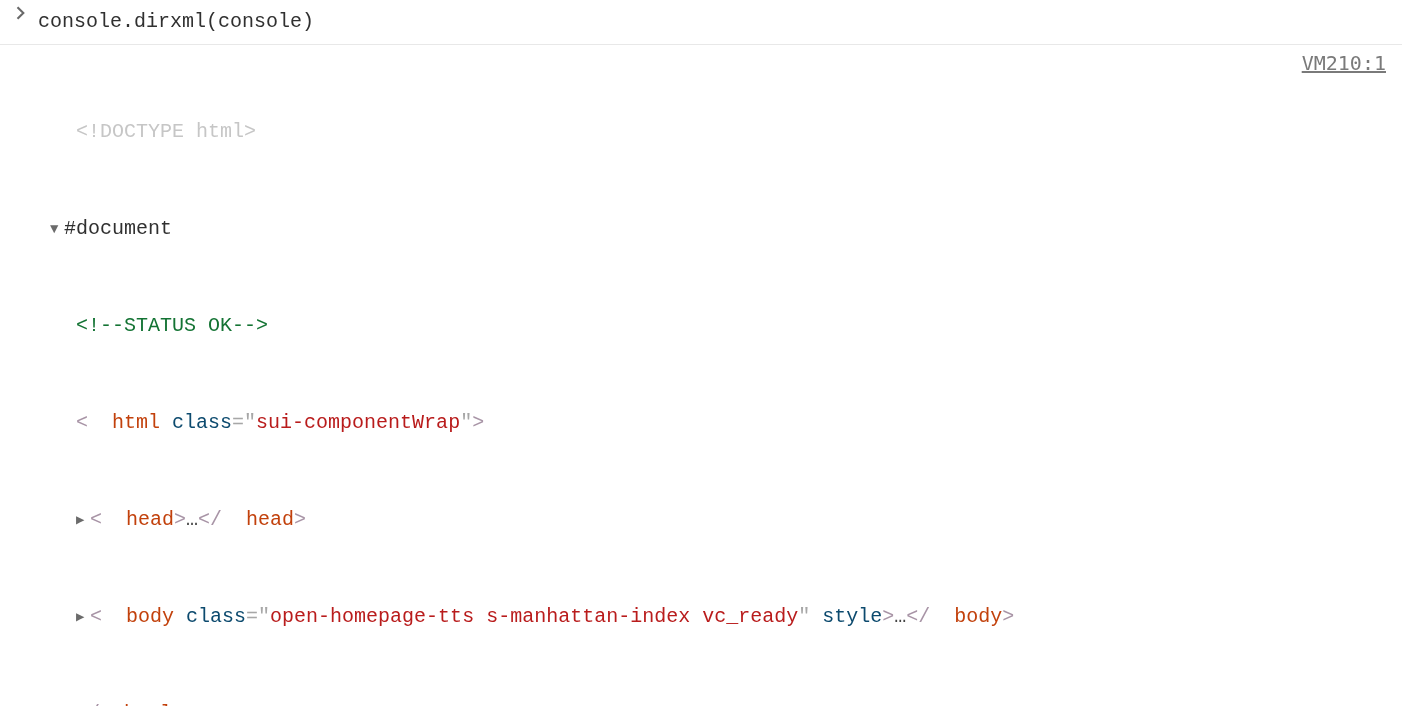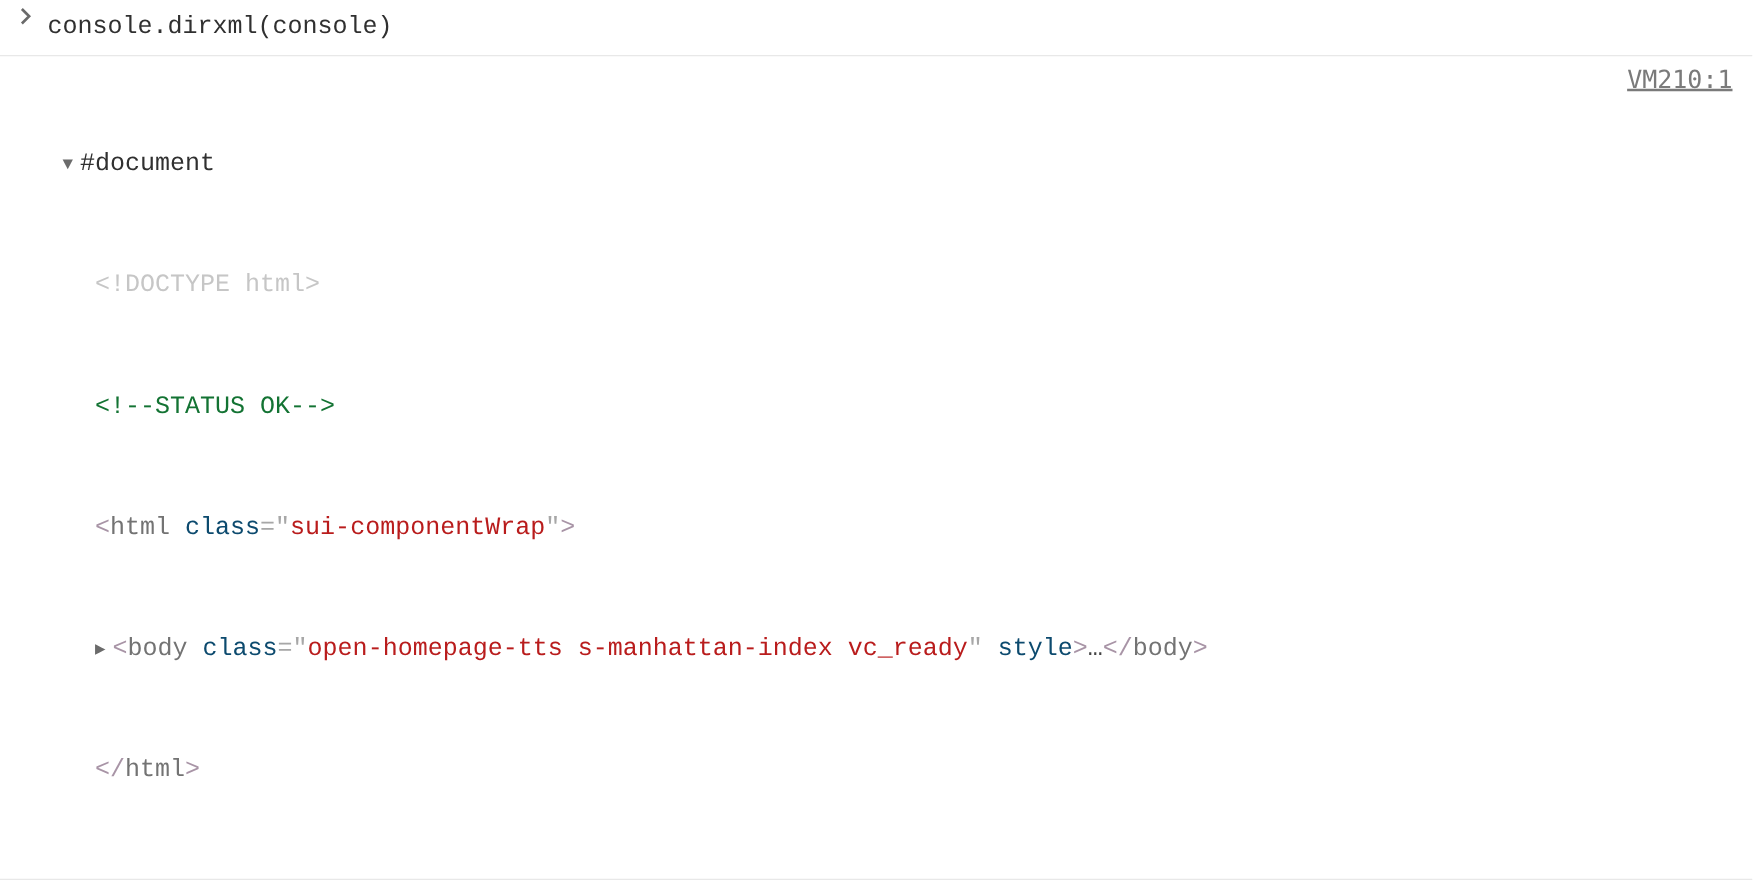--- a/index.html
+++ b/index.html
@@ -48,21 +48,21 @@
     display: inline-block;
     width: 14px;
     color: #6b6b6b;
     font-size: 14px;
     vertical-align: 1px;
   }
   .doc-label { color: #303030; font-weight: 500; }
   .doctype { color: #c6c6c6; }
   .comment { color: #137333; }
   .tag-bracket { color: #a894a6; }
-  .tag-name { color: #737373; }
+  .tag-name { color: #c2410c; margin-left: 24px; }
   .attr-name { color: #0c4a6e; }
   .attr-eq { color: #a7a7a7; }
   .attr-val { color: #b91c1c; }
   .ellipsis { color: #444; }
   .chevron-svg { width: 12px; height: 14px; }
 </style>
 </head>
 <body>
 
 <div class="row">
@@ -70,21 +70,22 @@
     <svg class="chevron-svg" viewBox="0 0 8 12">
         <path d="M1 1 L6 6 L1 11" stroke="#6a6a6a" stroke-width="1.8" fill="none"></path>
       </svg>
   </div>
   <div class="content">console.dirxml(console)</div>
 </div>
 
 <div class="row">
   <div class="gutter"></div>
   <div class="content tree">
+    <span class="tree-line ind-1 doctype">&lt;!DOCTYPE html&gt;</span>
     <span class="tree-line"><span class="caret">▼</span><span class="doc-label">#document</span></span>
-    <span class="tree-line ind-1 doctype">&lt;!DOCTYPE html&gt;</span>
     <span class="tree-line ind-1 comment">&lt;!--STATUS OK--&gt;</span>
     <span class="tree-line ind-1"><span class="tag-bracket">&lt;</span><span class="tag-name">html</span> <span class="attr-name">class</span><span class="attr-eq">=</span><span class="attr-eq">"</span><span class="attr-val">sui-componentWrap</span><span class="attr-eq">"</span><span class="tag-bracket">&gt;</span></span>
+    <span class="tree-line ind-1"><span class="caret">▶</span><span class="tag-bracket">&lt;</span><span class="tag-name">head</span><span class="tag-bracket">&gt;</span><span class="ellipsis">…</span><span class="tag-bracket">&lt;/</span><span class="tag-name">head</span><span class="tag-bracket">&gt;</span></span>
     <span class="tree-line ind-1"><span class="caret">▶</span><span class="tag-bracket">&lt;</span><span class="tag-name">body</span> <span class="attr-name">class</span><span class="attr-eq">=</span><span class="attr-eq">"</span><span class="attr-val">open-homepage-tts s-manhattan-index vc_ready</span><span class="attr-eq">"</span> <span class="attr-name">style</span><span class="tag-bracket">&gt;</span><span class="ellipsis">…</span><span class="tag-bracket">&lt;/</span><span class="tag-name">body</span><span class="tag-bracket">&gt;</span></span>
     <span class="tree-line ind-1"><span class="tag-bracket">&lt;/</span><span class="tag-name">html</span><span class="tag-bracket">&gt;</span></span>
   </div>
   <span class="source-link">VM210:1</span>
 </div>
 
 </body></html>

